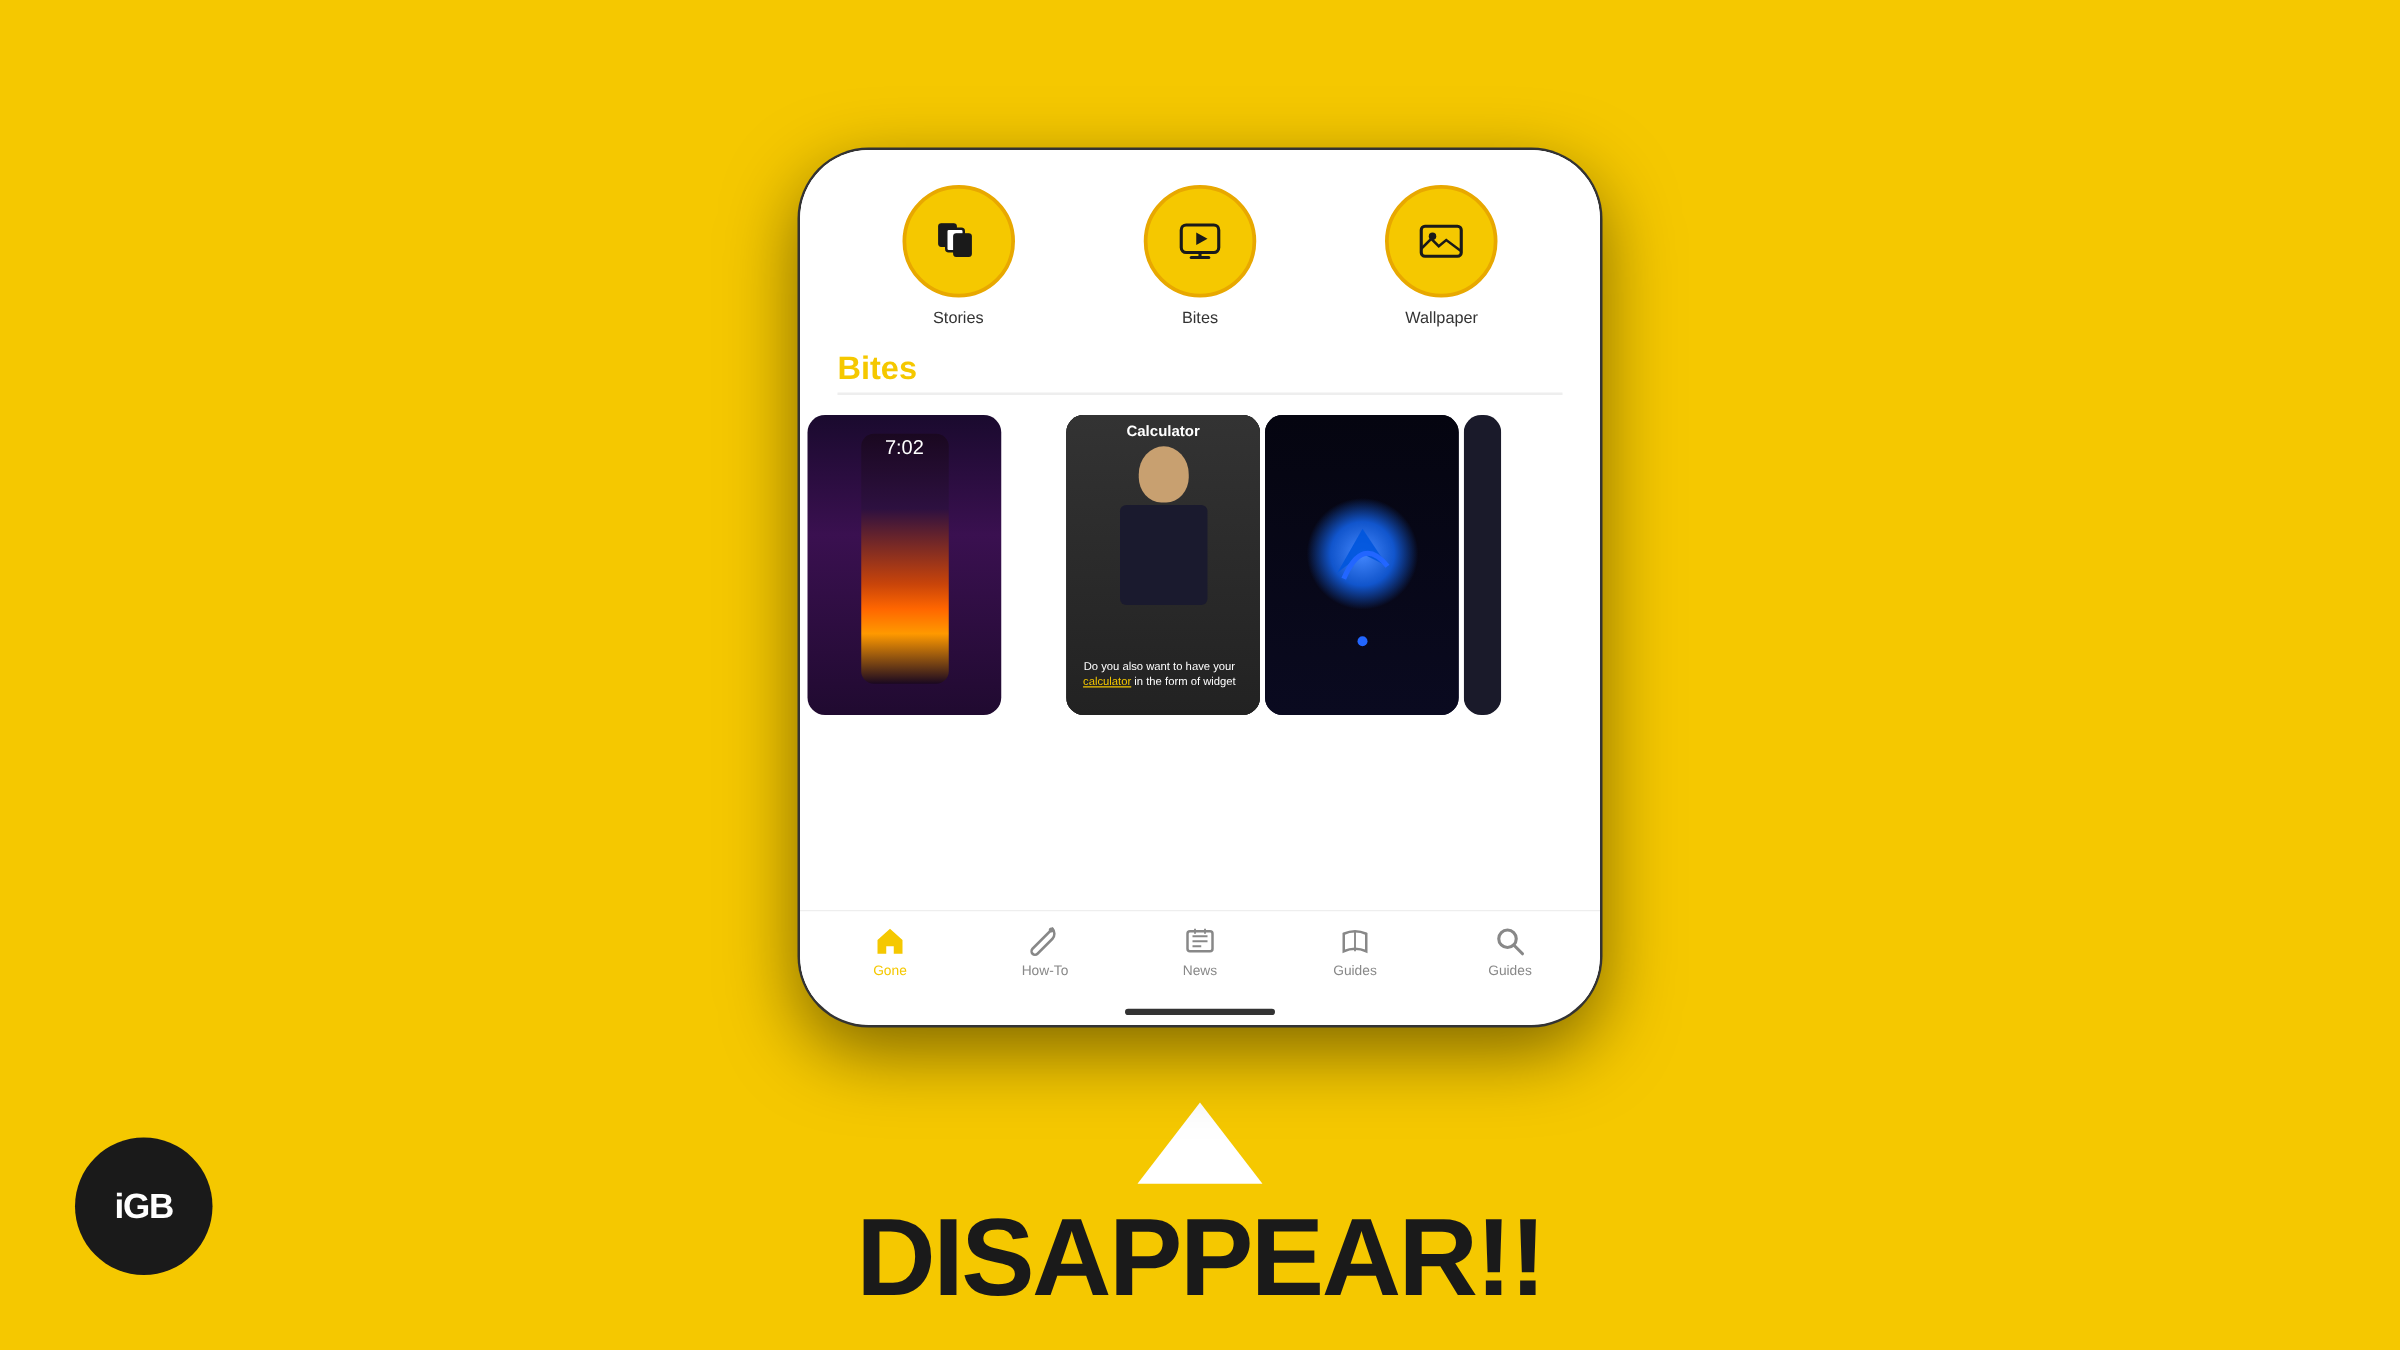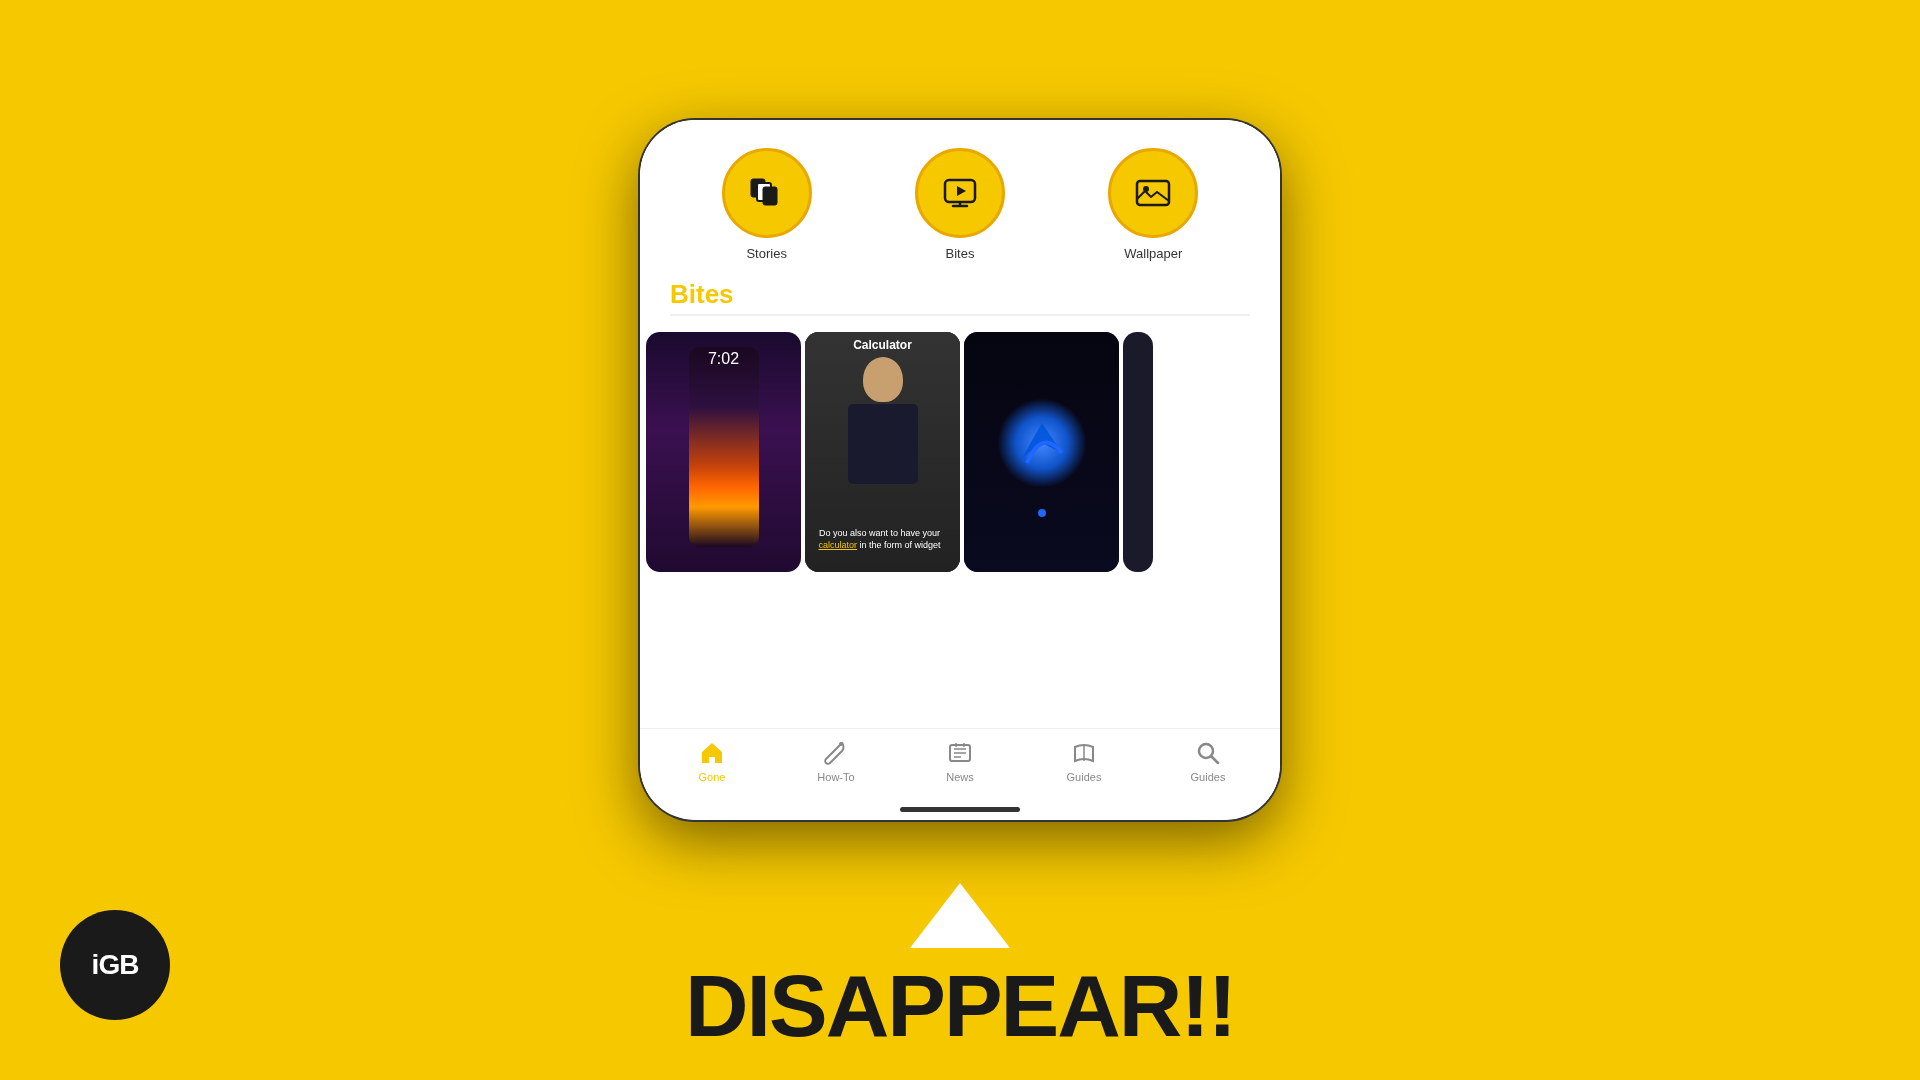--- a/index.html
+++ b/index.html
@@ -158,21 +158,21 @@
     .card {
       flex: 0 0 155px;
       height: 240px;
       border-radius: 14px;
       overflow: hidden;
       position: relative;
       background: #222;
     }
 
     .card-1 { background: linear-gradient(180deg, #1a0a2e 0%, #3a1050 40%, #200a30 100%); }
-    .card-2 { background: linear-gradient(180deg, #1a1a1a 0%, #2a2a2a 100%); }
+    .card-2 { background: linear-gradient(180deg, #1a1a1a 0%, #2a2a2a 100%); margin-left: 48px; }
     .card-3 { background: linear-gradient(180deg, #0a0a1a 0%, #1a1a3a 100%); }
     .card-4 { background: linear-gradient(180deg, #1a1a1a 0%, #2a2a2a 100%); flex: 0 0 30px; }
 
     
     .bottom-nav {
       display: flex;
       justify-content: space-around;
       padding: 10px 10px 20px;
       background: white;
       border-top: 1px solid #eee;

